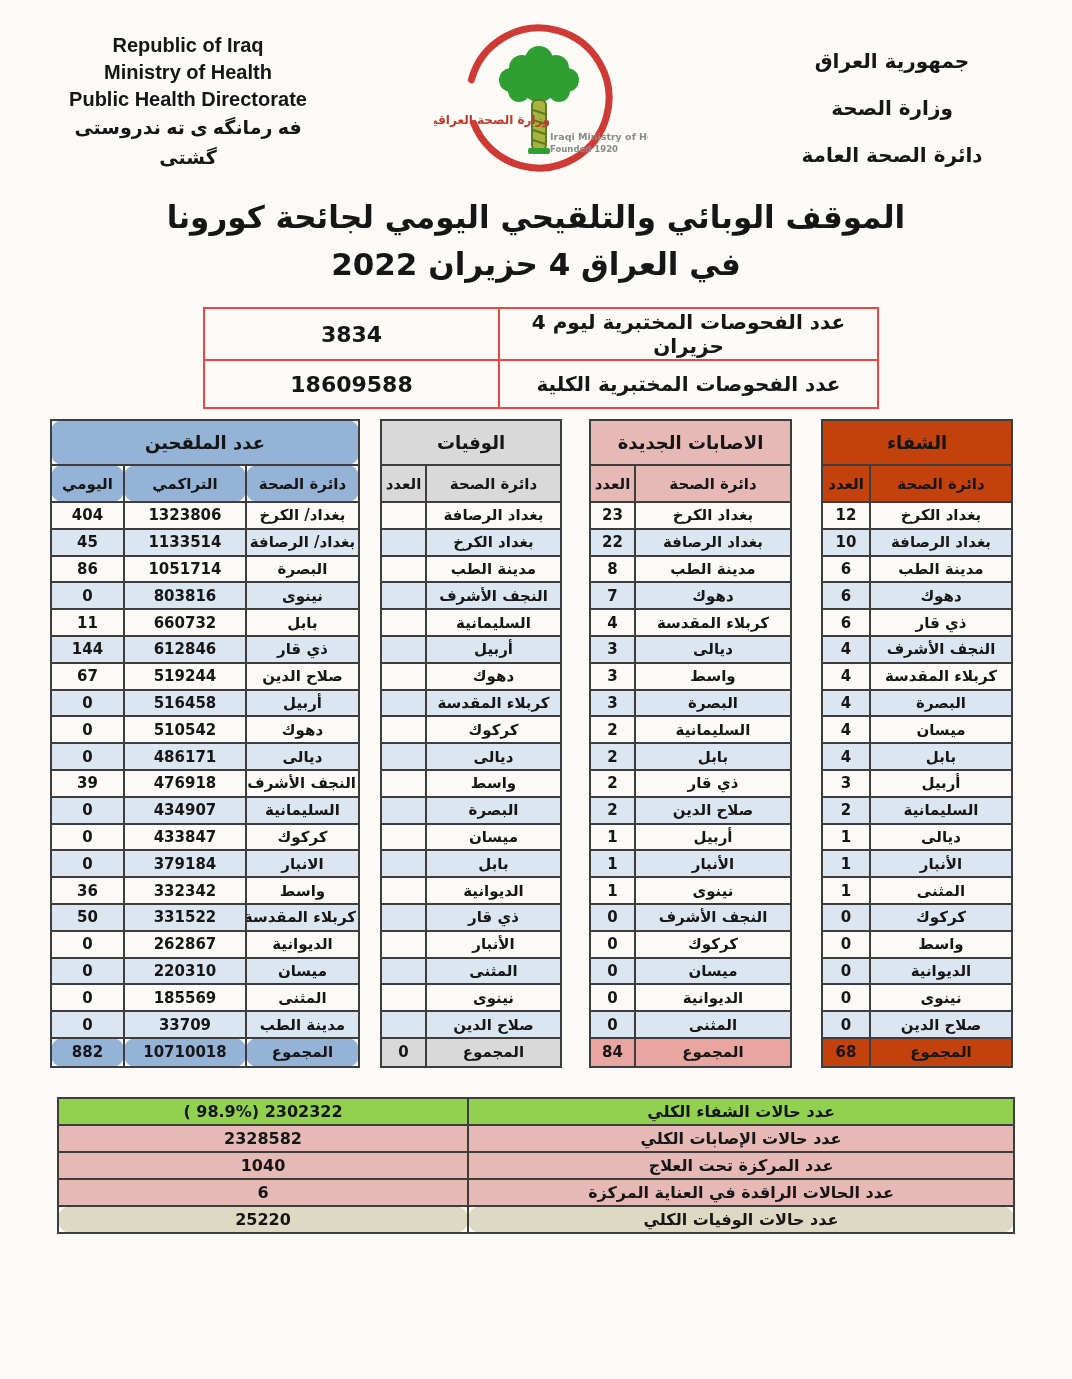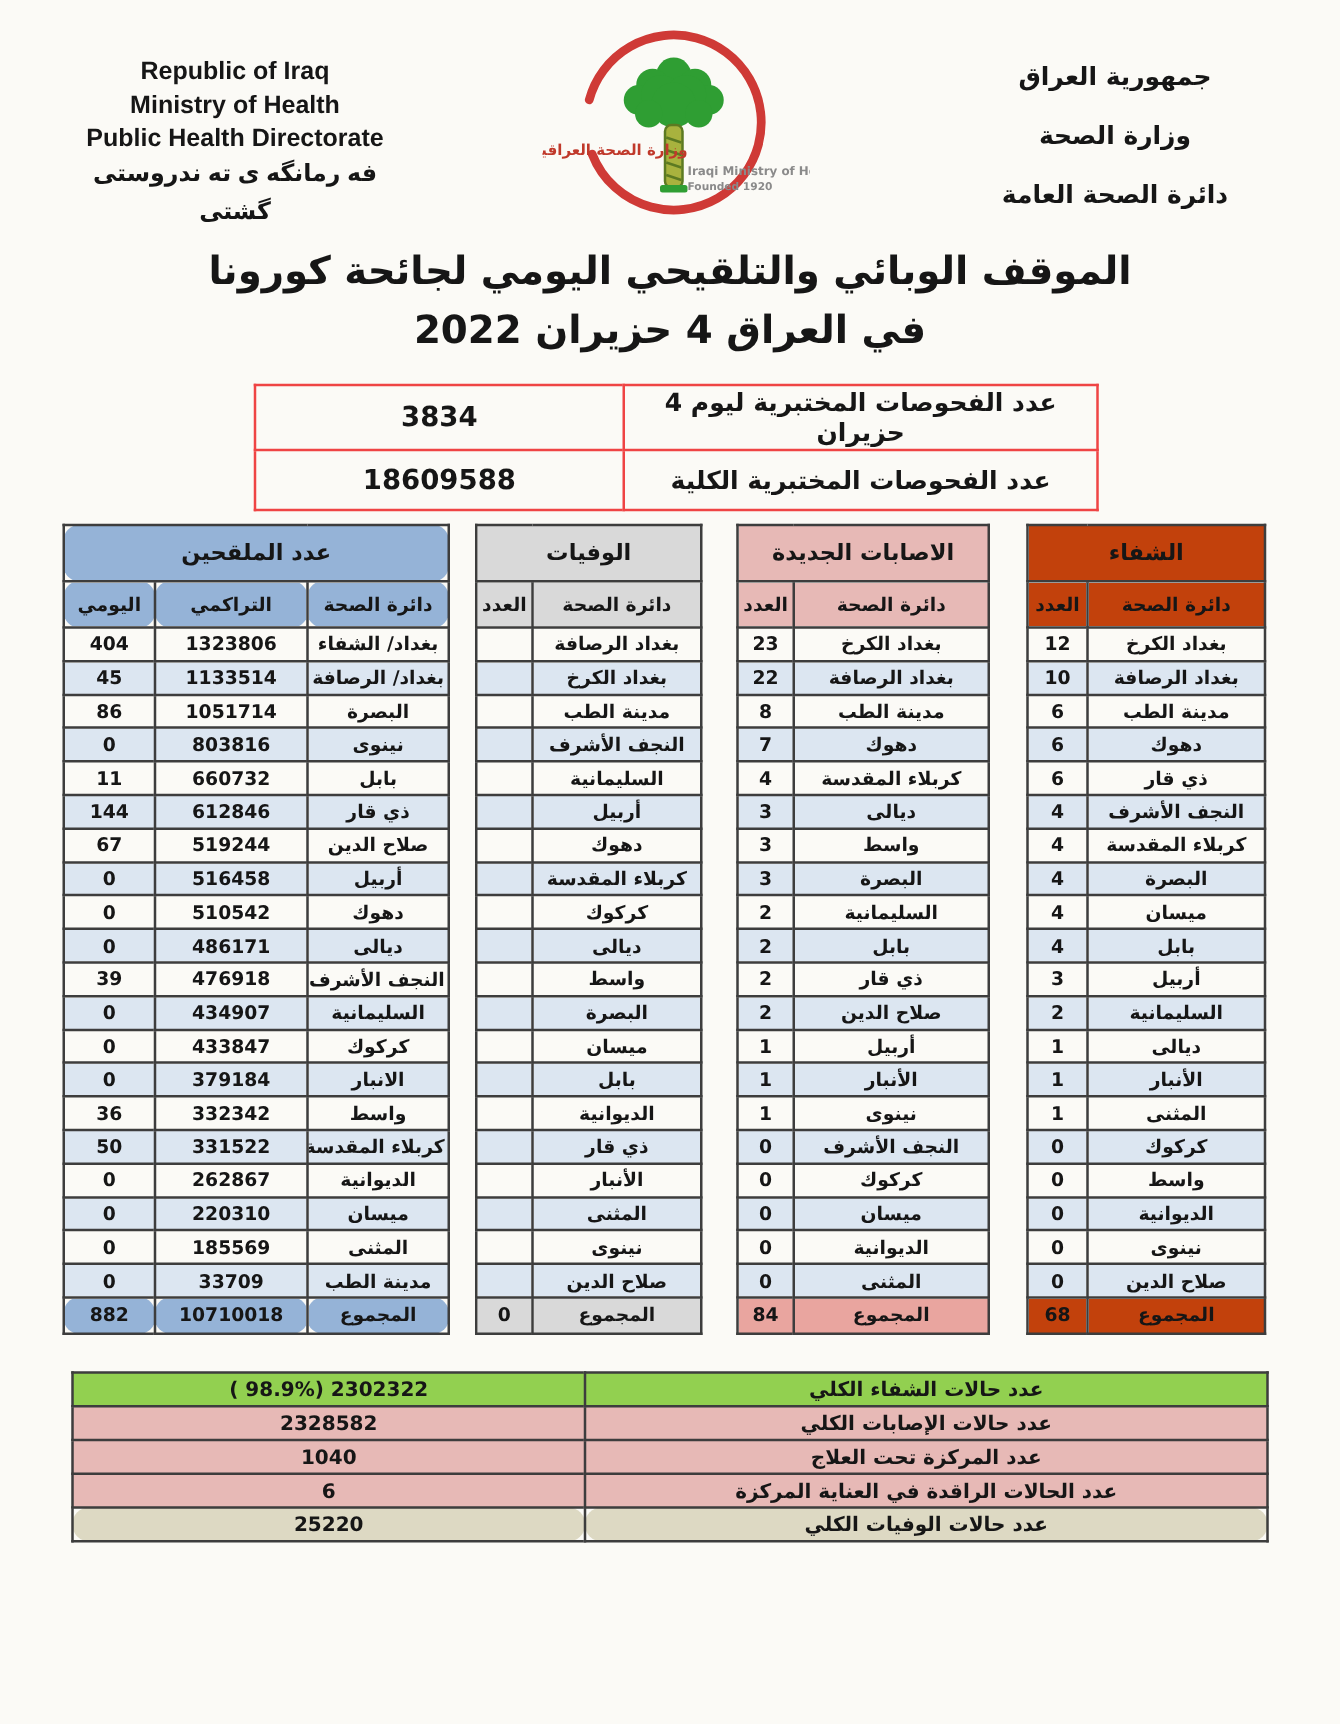--- a/index.html
+++ b/index.html
@@ -5,21 +5,21 @@
   html,body{margin:0;padding:0;}
   body{
     width:1072px;height:1379px;position:relative;
     background:#fbfaf6;color:#161616;
     font-family:"DejaVu Sans","Liberation Sans",sans-serif;
     font-weight:bold;overflow:hidden;
   }
   .eng{font-family:"Liberation Sans","DejaVu Sans",sans-serif;}
 
   
-  .hdr-left{position:absolute;left:48px;top:32px;width:280px;text-align:center;margin-top:12px;}
+  .hdr-left{position:absolute;left:48px;top:32px;width:280px;text-align:center;}
   .hdr-left .l-en{font-size:20px;line-height:27px;}
   .hdr-left .l-ku{font-size:19px;line-height:30px;direction:rtl;}
   .hdr-right{position:absolute;left:772px;top:38px;width:240px;text-align:center;direction:rtl;}
   .hdr-right .l-ar{font-size:20px;line-height:47px;}
   .logo{position:absolute;left:434px;top:20px;width:214px;height:158px;}
 
   
   .title{position:absolute;left:0;top:194px;width:1072px;text-align:center;direction:rtl;}
   .title .t1,.title .t2{font-size:31px;line-height:47px;font-weight:bold;}
 
@@ -509,21 +509,21 @@
           <th colspan="3" class="gtitle">عدد الملقحين</th>
         </tr>
       <tr class="chead">
         <th>دائرة الصحة</th>
         <th>التراكمي</th>
         <th>اليومي</th>
       </tr>
     </thead>
     <tbody>
   <tr class="drow">
-    <td>بغداد/ الشفاء</td>
+    <td>بغداد/ الكرخ</td>
     <td>1323806</td>
     <td>404</td>
   </tr>
 
   <tr class="drow">
     <td>بغداد/ الرصافة</td>
     <td>1133514</td>
     <td>45</td>
   </tr>
 

